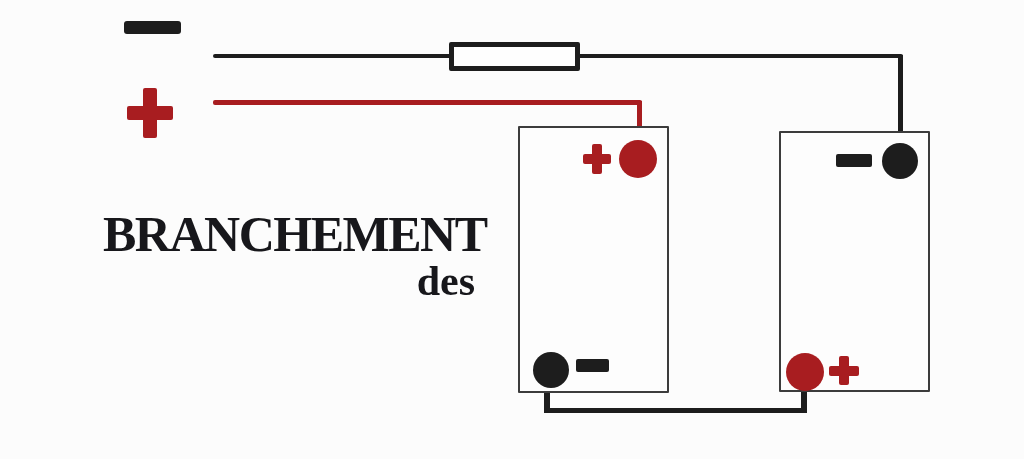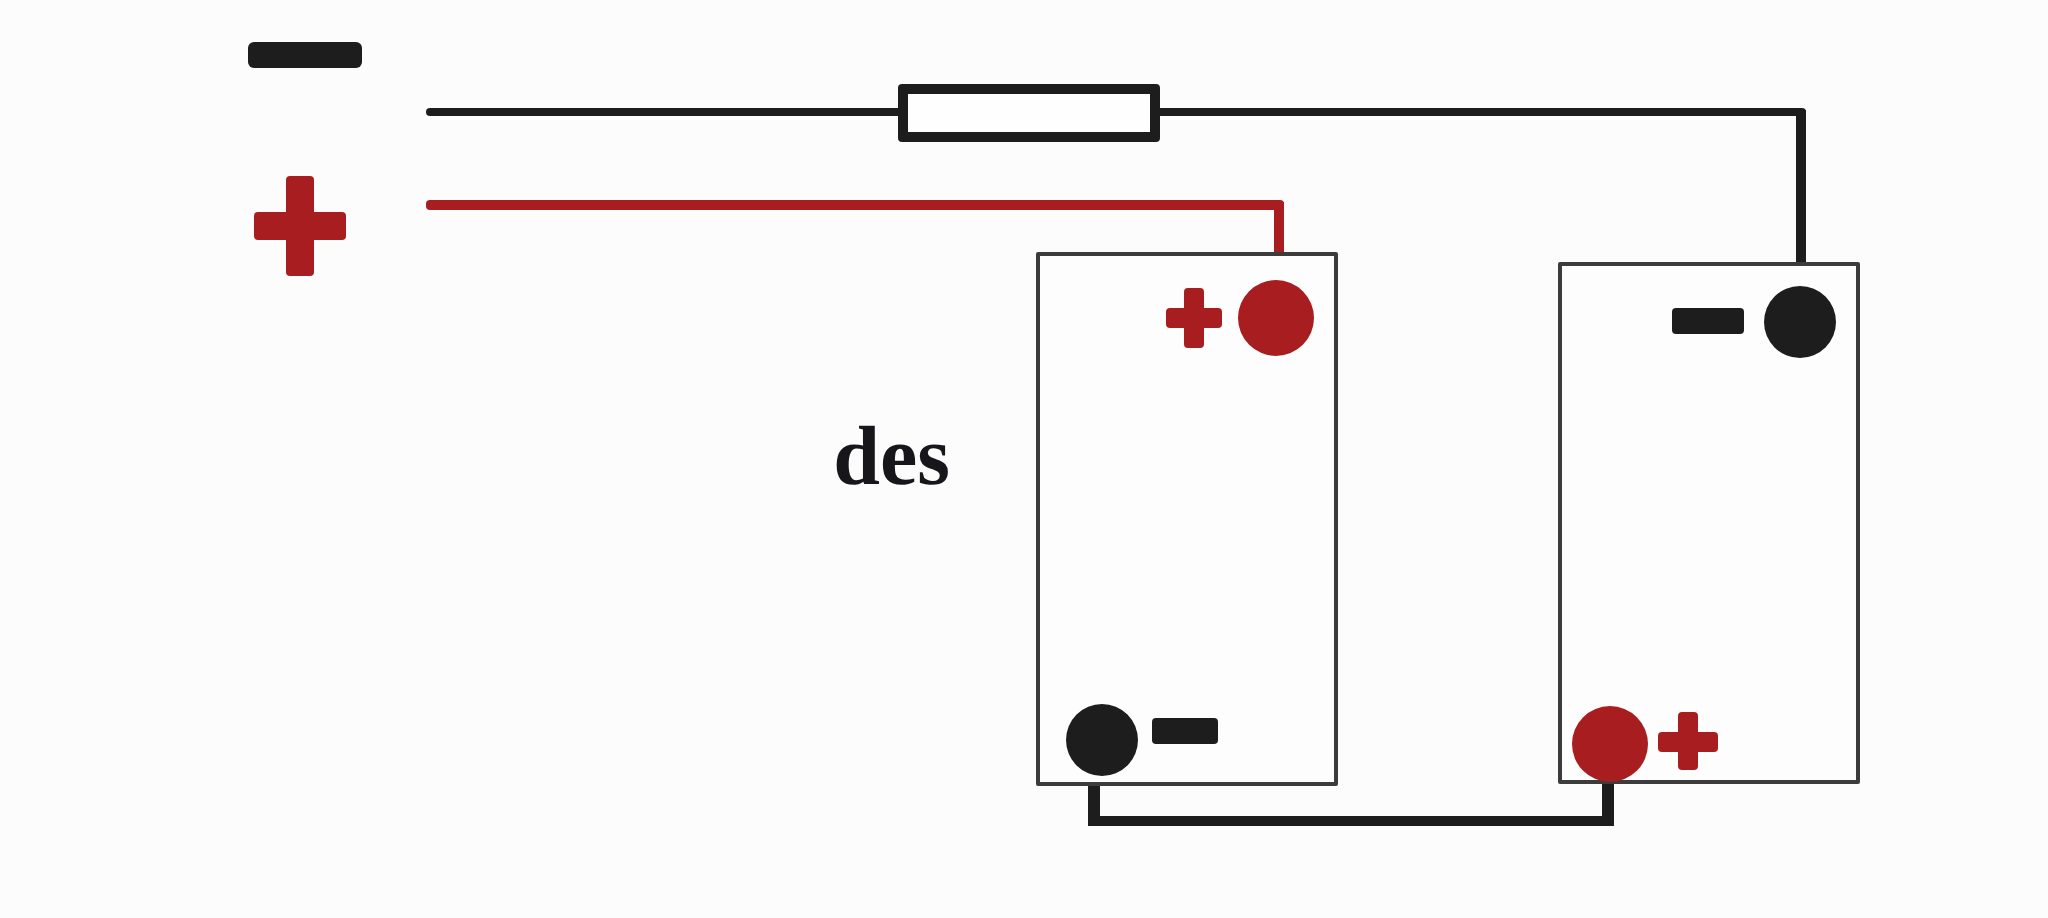--- a/index.html
+++ b/index.html
@@ -112,16 +112,17 @@
   </div>
 
   <div class="battery battery-2">
     <div class="bar black b2-minus"></div>
     <div class="dot black b2-black-dot"></div>
     <div class="dot red b2-red-dot"></div>
     <div class="plus b2-plus"></div>
   </div>
 
   <div class="title">
+    <div class="t1">BRANCHEMENT</div>
     <div class="t2">des</div>
   </div>
 
 </div>
 
 </body></html>

